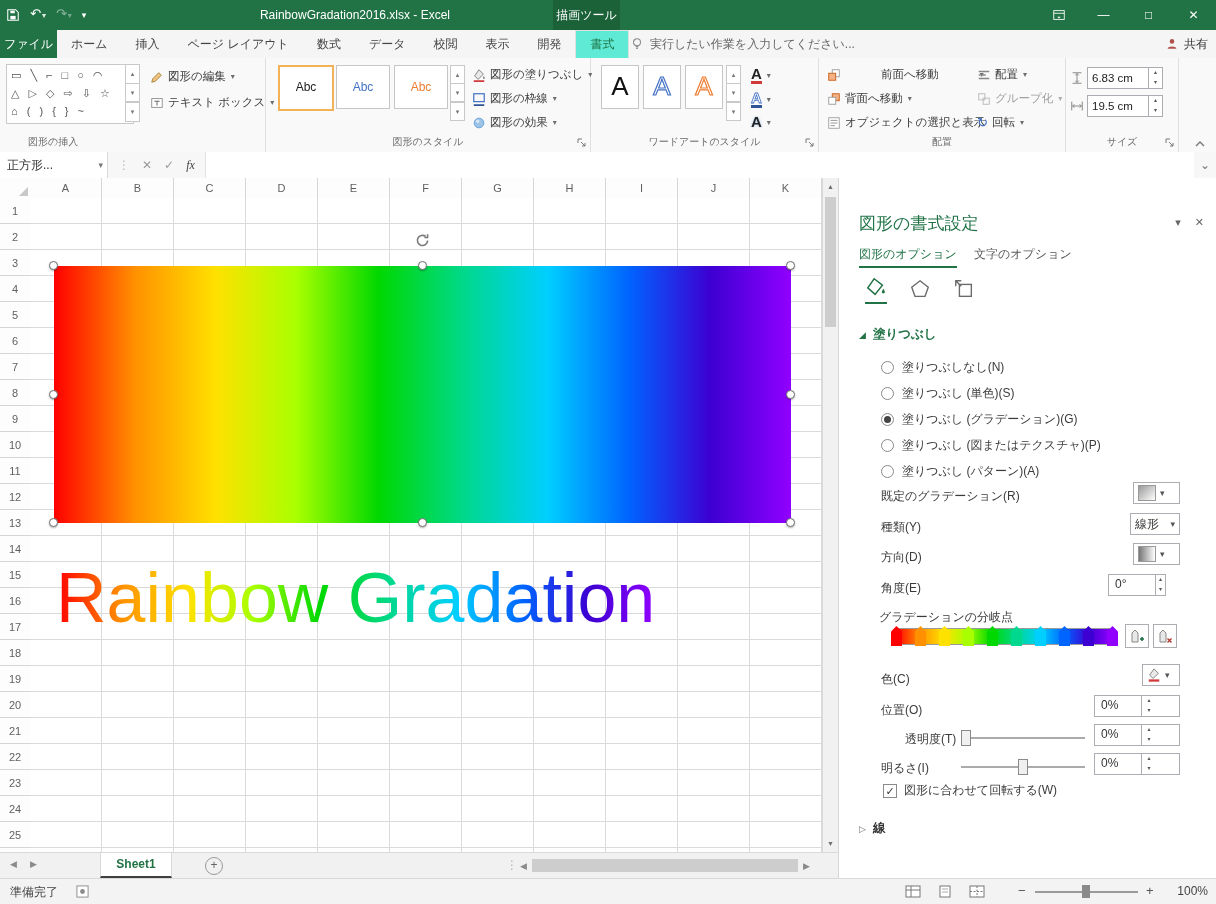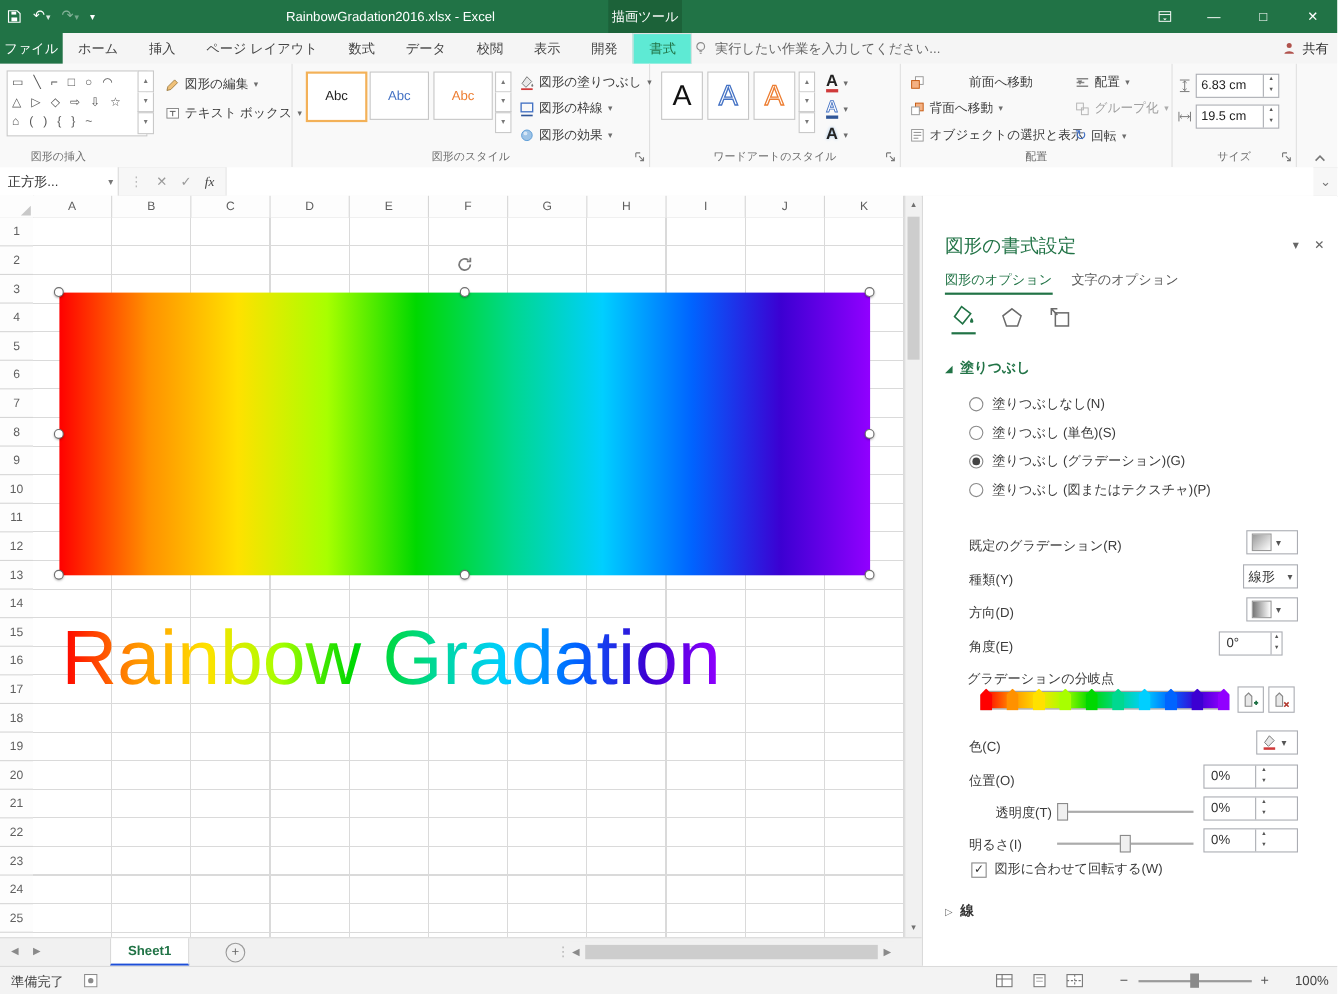--- a/index.html
+++ b/index.html
@@ -69,21 +69,21 @@
   .handle{position:absolute;width:9px;height:9px;border-radius:50%;background:#fff;border:1px solid #6e6e6e;box-sizing:border-box;box-shadow:0 1px 2px rgba(0,0,0,.3);}
   .rainbow-text{position:absolute;left:56px;top:560px;font-size:70px;line-height:1.1;white-space:nowrap;
     -webkit-background-clip:text;background-clip:text;color:transparent;}
 
   
   #vscroll{position:absolute;left:822px;top:178px;width:16px;height:674px;background:#f1f1f1;border-left:1px solid #d9d9d9;box-sizing:border-box;}
   .sbtn{height:17px;text-align:center;font-size:7px;line-height:17px;color:#707070;}
   #vthumb{position:absolute;left:2px;top:19px;width:11px;height:130px;background:#cdcdcd;}
   #tabbar{position:absolute;left:0;top:852px;width:838px;height:26px;background:#f1f1f1;border-top:1px solid #d9d9d9;box-sizing:border-box;}
   .sheettab{position:absolute;left:100px;top:0;width:72px;height:25px;background:#fff;border-left:1px solid #d9d9d9;border-right:1px solid #d9d9d9;
-    border-bottom:2px solid #1d4ed8;box-sizing:border-box;color:#217346;font-weight:bold;text-align:center;line-height:22px;}
+    border-bottom:2px solid #404040;box-sizing:border-box;color:#217346;font-weight:bold;text-align:center;line-height:22px;}
   .addsheet{position:absolute;left:205px;top:4px;width:16px;height:16px;border:1px solid #9a9a9a;border-radius:50%;color:#666;text-align:center;line-height:15px;font-size:12px;}
   #hscroll{position:absolute;left:517px;top:3px;width:296px;height:19px;background:#f1f1f1;display:flex;align-items:center;}
   #hthumb{flex:1;height:13px;background:#cdcdcd;margin:0 2px;}
   #statusbar{position:absolute;left:0;top:878px;width:1216px;height:26px;background:#f3f3f3;border-top:1px solid #d9d9d9;box-sizing:border-box;color:#444;}
   .viewicon{position:absolute;top:6px;width:18px;height:14px;}
   .zoomtrack{position:absolute;left:1035px;top:12px;width:103px;height:2px;background:#9a9a9a;}
   .zoomthumb{position:absolute;left:1082px;top:6px;width:8px;height:13px;background:#8a8a8a;}
 
   
   #pane{position:absolute;left:838px;top:178px;width:378px;height:700px;background:#fff;border-left:1px solid #d6d6d6;box-sizing:border-box;}
@@ -549,20 +549,24 @@
           <span>塗りつぶし (単色)(S)</span>
         </div>
         <div class="radio-row active">
           <span class="radio"></span>
           <span>塗りつぶし (グラデーション)(G)</span>
         </div>
         <div class="radio-row">
           <span class="radio"></span>
           <span>塗りつぶし (図またはテクスチャ)(P)</span>
         </div>
+        <div class="radio-row">
+          <span class="radio"></span>
+          <span>塗りつぶし (パターン)(A)</span>
+        </div>
       </div>
 
     <div class="plabel" style="top:310px;">既定のグラデーション(R)</div>
     <div class="pdrop" style="top:304px;width:47px;">
       <span style="width:16px;height:14px;background:linear-gradient(135deg,#9a9a9a,#fff);border:1px solid #999;"></span>
       <span style="font-size:9px;color:#555;">▾</span>
     </div>
 
     <div class="plabel" style="top:341px;">種類(Y)</div>
     <div class="pdrop" style="top:335px;width:50px;">

